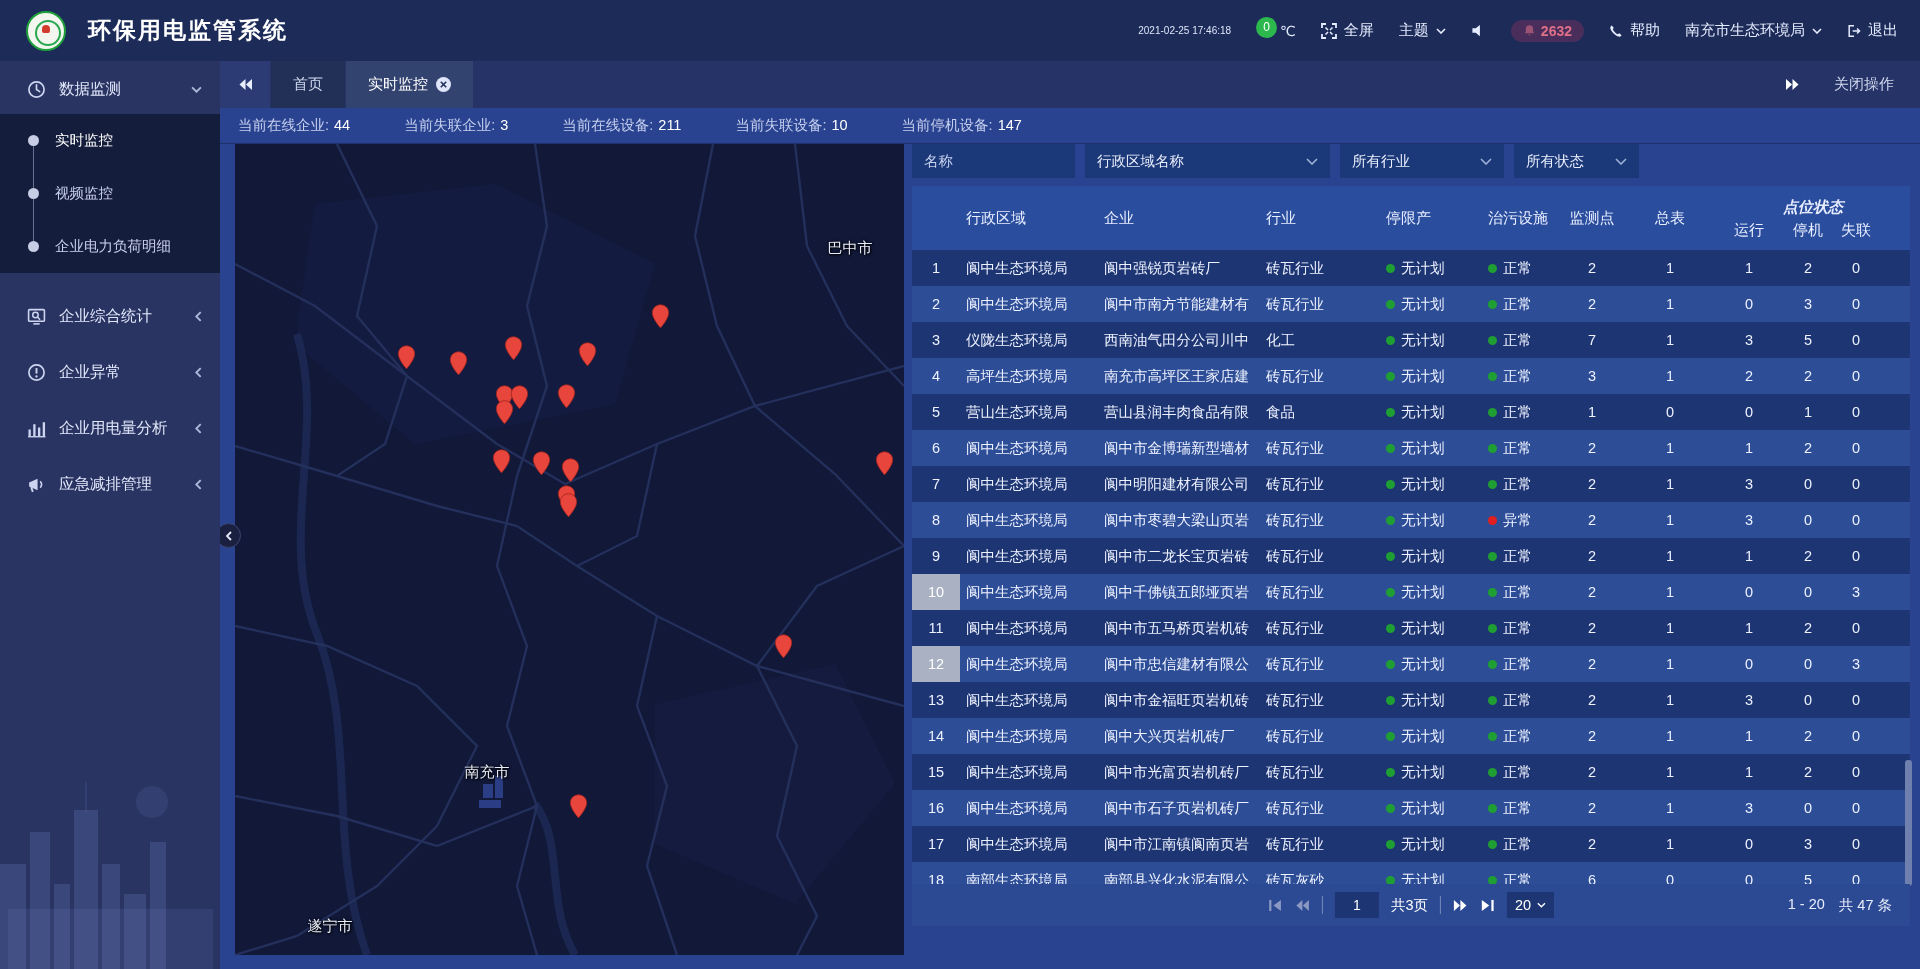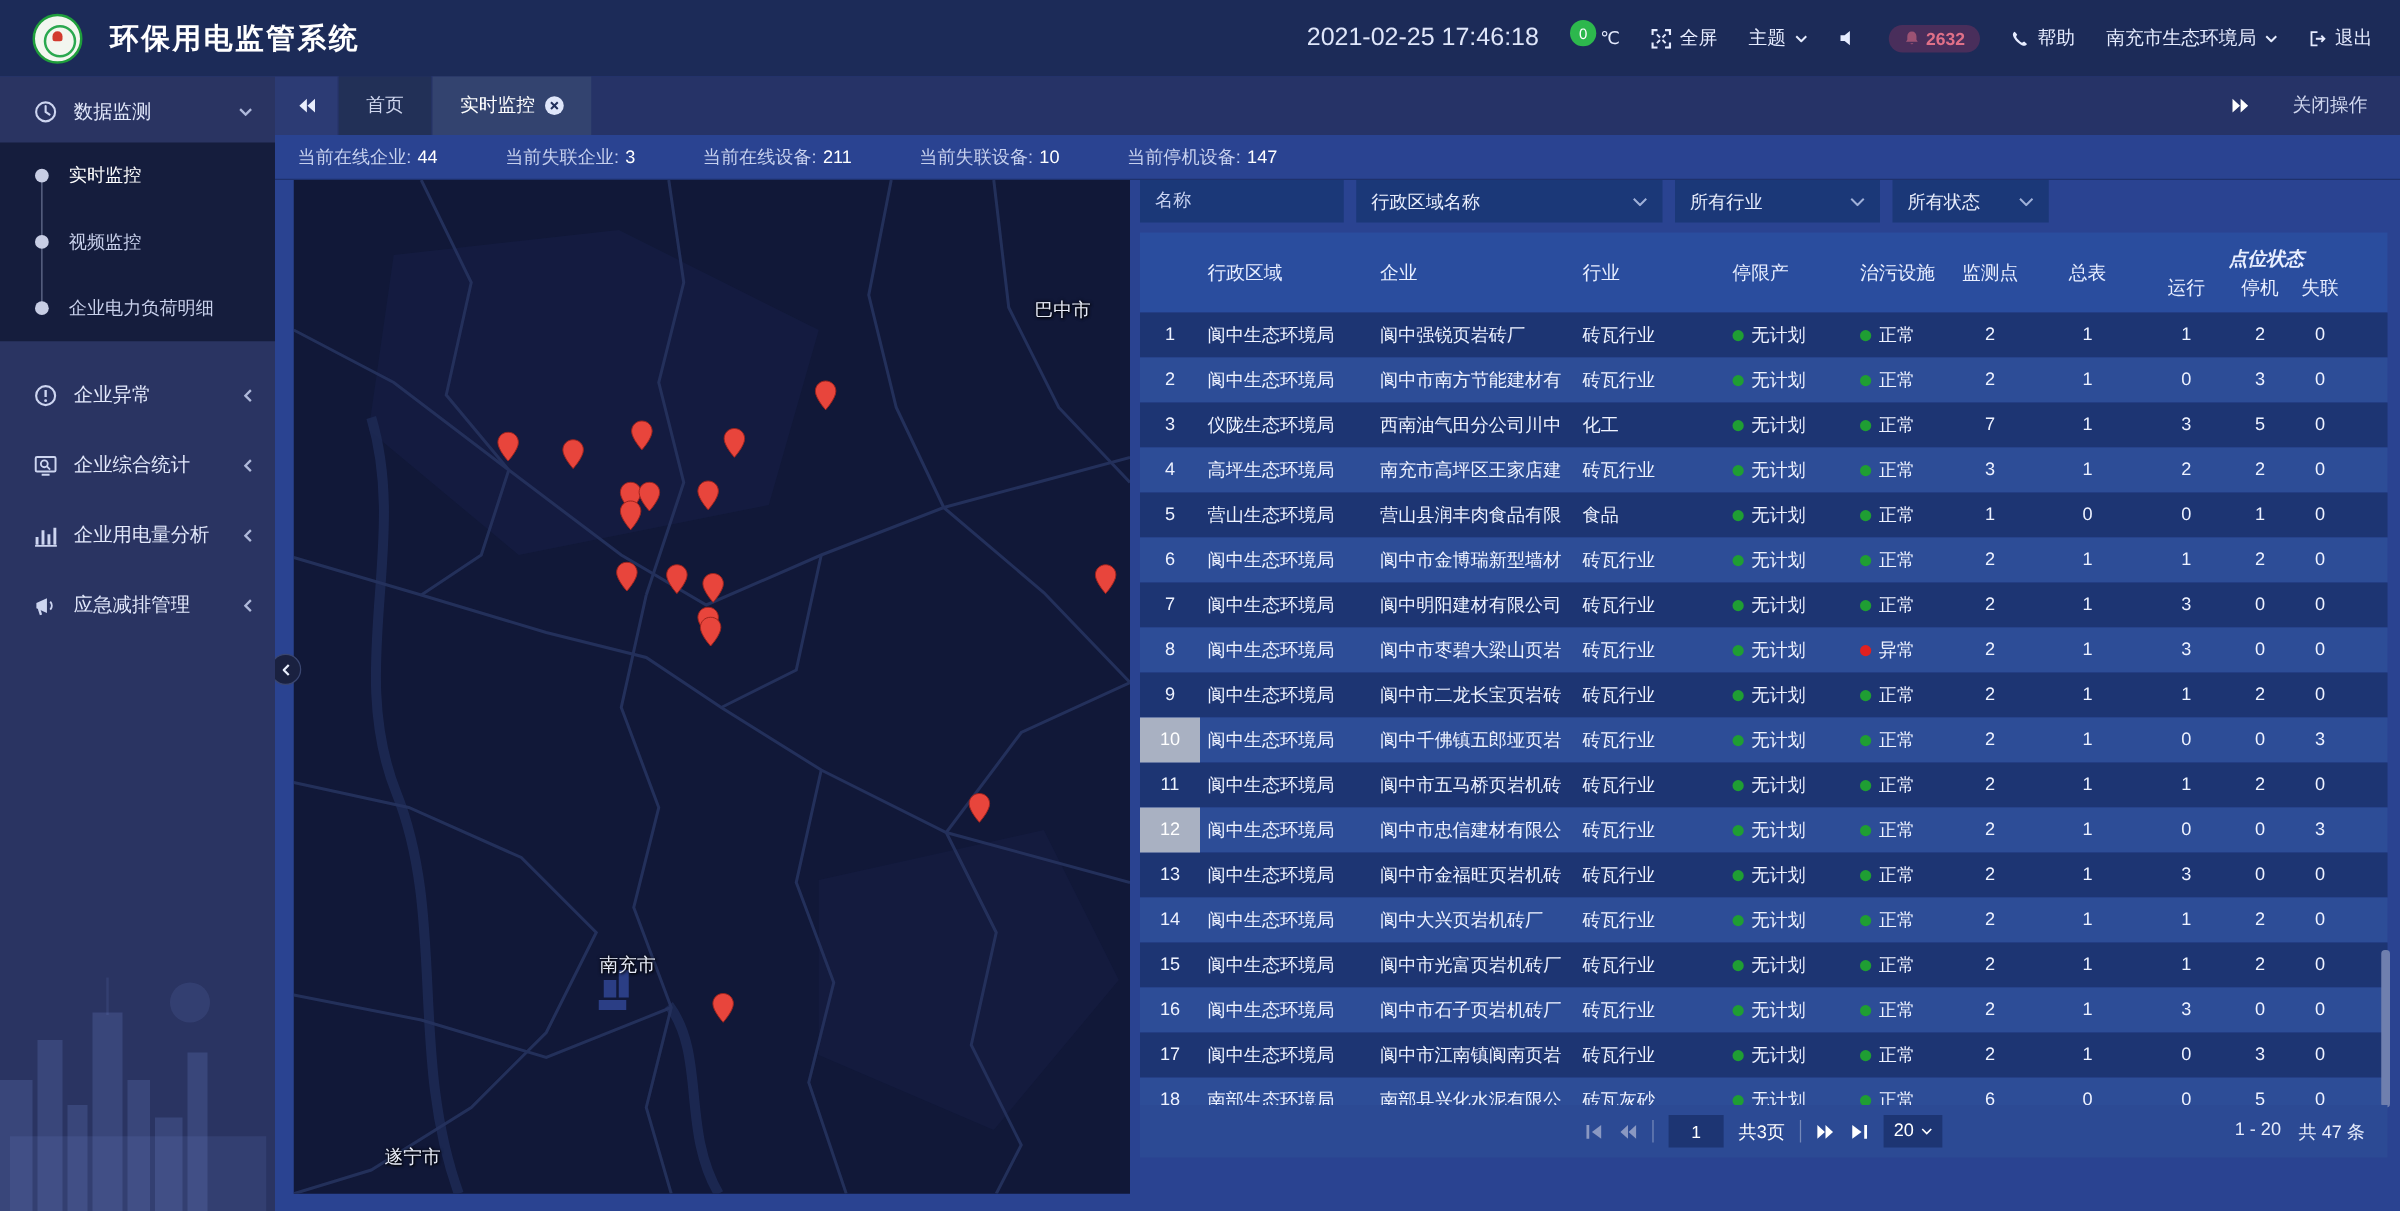--- a/index.html
+++ b/index.html
@@ -8,21 +8,21 @@
   svg { display:block; }
 
   
   .hdr { position:absolute; top:0; left:0; right:0; height:61px; background:#1c2b58; display:flex; align-items:center; z-index:9; }
   .logo { width:40px; height:40px; border-radius:50%; background:#f2f6ef; border:2px solid #1f9e3c; margin-left:26px; position:relative; flex:0 0 auto; }
   .logo:before { content:""; position:absolute; left:7px; top:7px; width:22px; height:22px; border-radius:50%; border:2px solid #2aa84f; }
   .logo:after { content:""; position:absolute; left:14px; top:12px; width:8px; height:8px; border-radius:50% 50% 2px 2px; background:#d23a2e; }
   .apptitle { font-size:23px; font-weight:bold; letter-spacing:2px; margin-left:22px; color:#fff; }
   .hright { margin-left:auto; display:flex; align-items:center; gap:25px; padding-right:22px; font-size:15px; color:#e6ecff; }
   .hitem { display:flex; align-items:center; gap:7px; color:#e6ecff; }
-  .dtime { font-size:20px; color:#dfe6fa; }
+  .dtime { font-size:10px; color:#dfe6fa; }
   .tempwrap { display:flex; align-items:flex-start; gap:3px; }
   .tempball { width:21px; height:21px; border-radius:50%; display:flex; align-items:center; justify-content:center; font-size:12px; color:#fff; margin-top:-6px; }
   .tempunit { font-size:14px; }
   .badge { display:flex; align-items:center; gap:5px; background:rgba(190,55,100,.28); border-radius:12px; padding:3px 12px; color:#e07088; font-weight:bold; font-size:14px; }
   .badge svg { opacity:.55; }
 
   
   .sidebar { position:absolute; top:61px; left:0; width:220px; bottom:0; background:#2a3462; z-index:8; overflow:hidden; }
   .menu { padding-top:3px; }
   .mgroup { height:50px; display:flex; align-items:center; padding:0 18px 0 27px; gap:13px; font-size:15.5px; color:#e2e8fb; cursor:pointer; }
@@ -200,42 +200,42 @@
           <span>视频监控</span>
         </div>
         <div class="msubitem">
           <span class="mdot"></span>
           <span>企业电力负荷明细</span>
         </div>
       </div>
       <div class="mgroup collapsed">
         <span class="micon">
           <svg viewBox="0 0 18 18" width="19" height="19">
-            <circle cx="9" cy="9" r="7.2" fill="none" stroke="currentColor" stroke-width="1.6"></circle>
-            <line x1="9" y1="4.8" x2="9" y2="10" stroke="currentColor" stroke-width="1.8"></line>
-            <circle cx="9" cy="12.8" r="1.1" fill="currentColor"></circle>
-          </svg>
-        </span>
-        <span class="mlabel">企业异常</span>
-        <span class="mchev">
-          <svg viewBox="0 0 6 10" width="7" height="11">
-            <path d="M5 1 L1 5 5 9" fill="none" stroke="currentColor" stroke-width="1.7"></path>
-          </svg>
-        </span>
-      </div>
-      <div class="mgroup collapsed">
-        <span class="micon">
-          <svg viewBox="0 0 18 18" width="19" height="19">
             <rect x="1.5" y="2.5" width="15" height="11" rx="1" fill="none" stroke="currentColor" stroke-width="1.5"></rect>
             <circle cx="8" cy="7.6" r="2.6" fill="none" stroke="currentColor" stroke-width="1.4"></circle>
             <line x1="9.8" y1="9.4" x2="12.4" y2="12" stroke="currentColor" stroke-width="1.4"></line>
             <line x1="6" y1="16" x2="12" y2="16" stroke="currentColor" stroke-width="1.5"></line>
           </svg>
         </span>
         <span class="mlabel">企业综合统计</span>
+        <span class="mchev">
+          <svg viewBox="0 0 6 10" width="7" height="11">
+            <path d="M5 1 L1 5 5 9" fill="none" stroke="currentColor" stroke-width="1.7"></path>
+          </svg>
+        </span>
+      </div>
+      <div class="mgroup collapsed">
+        <span class="micon">
+          <svg viewBox="0 0 18 18" width="19" height="19">
+            <circle cx="9" cy="9" r="7.2" fill="none" stroke="currentColor" stroke-width="1.6"></circle>
+            <line x1="9" y1="4.8" x2="9" y2="10" stroke="currentColor" stroke-width="1.8"></line>
+            <circle cx="9" cy="12.8" r="1.1" fill="currentColor"></circle>
+          </svg>
+        </span>
+        <span class="mlabel">企业异常</span>
         <span class="mchev">
           <svg viewBox="0 0 6 10" width="7" height="11">
             <path d="M5 1 L1 5 5 9" fill="none" stroke="currentColor" stroke-width="1.7"></path>
           </svg>
         </span>
       </div>
       <div class="mgroup collapsed">
         <span class="micon">
           <svg viewBox="0 0 18 18" width="19" height="19">
             <path d="M2.5 16 V10 M7 16 V5 M11.5 16 V8 M16 16 V3" stroke="currentColor" stroke-width="2.2" fill="none"></path>
@@ -434,21 +434,21 @@
           <svg viewBox="0 0 24 32" width="19" height="25">
             <path d="M12 1 C6 1 1.5 5.6 1.5 11.4 C1.5 19 12 30.5 12 30.5 S22.5 19 22.5 11.4 C22.5 5.6 18 1 12 1 Z" fill="#e8453c" stroke="#9c241e" stroke-width="1"></path>
           </svg>
         </div>
         <div class="pin" style="left:334px;top:650px">
           <svg viewBox="0 0 24 32" width="19" height="25">
             <path d="M12 1 C6 1 1.5 5.6 1.5 11.4 C1.5 19 12 30.5 12 30.5 S22.5 19 22.5 11.4 C22.5 5.6 18 1 12 1 Z" fill="#e8453c" stroke="#9c241e" stroke-width="1"></path>
           </svg>
         </div>
         <div class="city" style="left:615px;top:104px">巴中市</div>
-        <div class="city" style="left:267px;top:628px">南充市</div>
+        <div class="city" style="left:252px;top:628px">南充市</div>
         <div class="city" style="left:95px;top:782px">遂宁市</div>
       </div>
     <div class="collapse">
       <span>
           <svg viewBox="0 0 6 10" width="6" height="10">
             <path d="M5 1 L1 5 5 9" fill="none" stroke="currentColor" stroke-width="1.8"></path>
           </svg>
         </span>
     </div>
 

